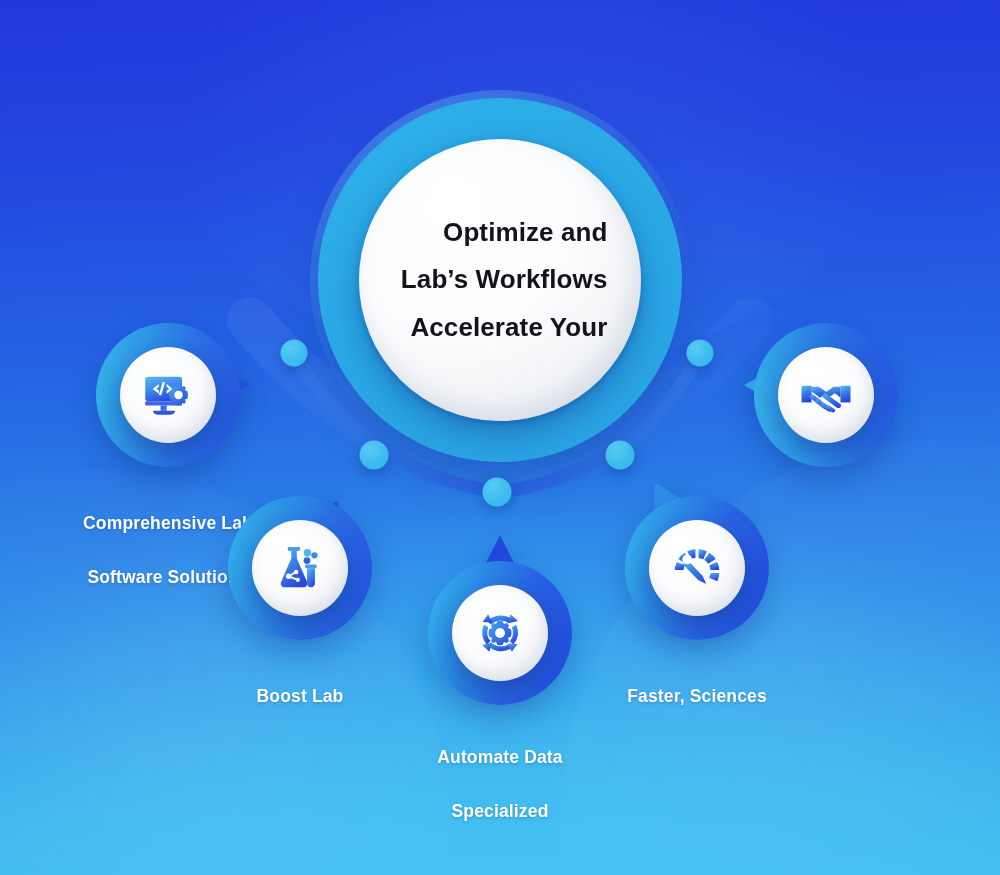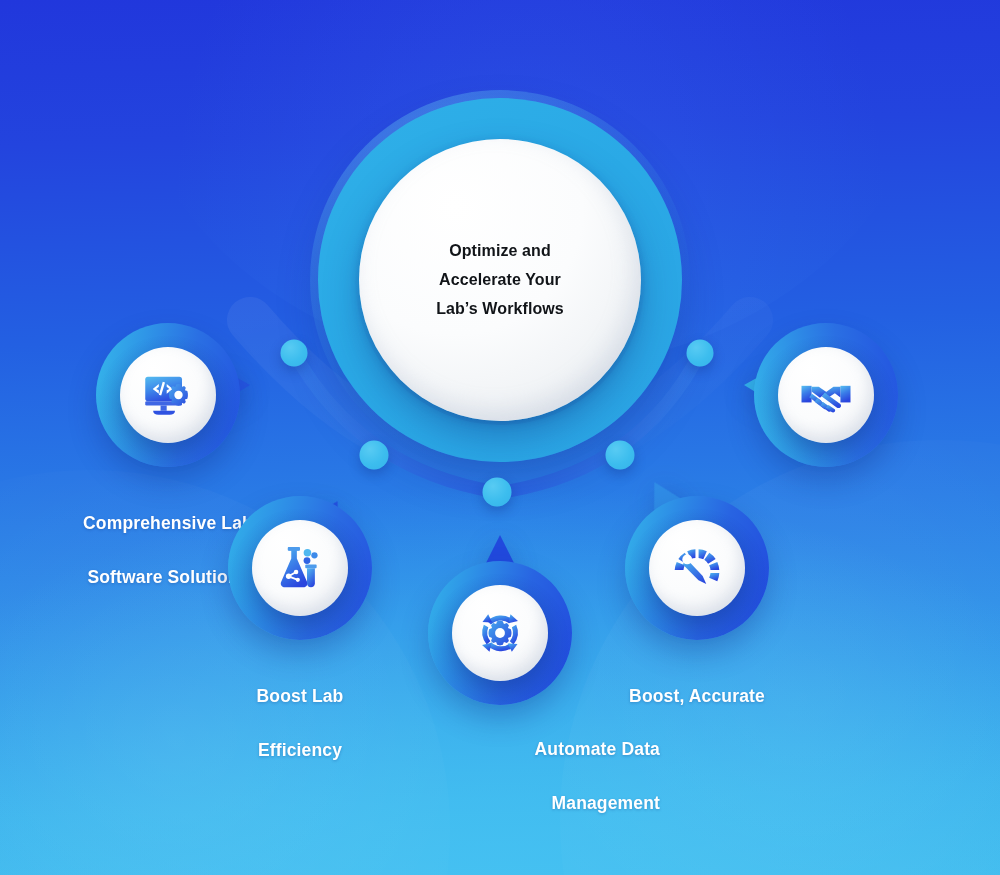--- a/index.html
+++ b/index.html
@@ -40,22 +40,22 @@
     width:282px;height:282px;
     background:
       radial-gradient(circle at 34% 24%, #ffffff 0%, #fbfcfd 45%, #eef1f4 78%, #e3e8ee 100%);
     box-shadow:
       0 16px 34px rgba(15,45,130,.34),
       0 3px 10px rgba(15,45,130,.20),
       inset -6px -10px 22px rgba(150,168,195,.26);
   }
   #hub-title{
     position:absolute;left:50%;top:50%;transform:translate(-50%,-50%);
-    width:215px;text-align:center;
-    color:#111418;font-weight:700;font-size:16px;line-height:1.82;
+    width:215px;text-align:right;
+    color:#111418;font-weight:700;font-size:26px;line-height:1.82;
     letter-spacing:.1px;
   }
 
   
   #arc-layer{position:absolute;left:0;top:0;width:1000px;height:875px;pointer-events:none;}
 
   
   .node{position:absolute;width:0;height:0;}
   .node-ring{
     position:absolute;left:50%;top:50%;transform:translate(-50%,-50%);
@@ -132,22 +132,22 @@
     <path d="M 700 353 Q 640 470 503 492" fill="none" stroke="url(#arcGradR)" stroke-width="13" stroke-linecap="round"></path>
   </svg>
 
   <div id="hub">
     <div class="hub-halo halo-outer"></div>
     <div class="hub-halo ring-cyan"></div>
     <div class="hub-halo ring-inner-shadow"></div>
     <div class="hub-halo hub-disc"></div>
     <div id="hub-title">
       <div>Optimize and</div>
+      <div>Lab’s Workflows</div>
       <div>Accelerate Your</div>
-      <div>Lab’s Workflows</div>
     </div>
   </div>
 
   <div class="dot" style="left:294px;top:353px;width:27px;height:27px;"></div>
   <div class="dot" style="left:374px;top:455px;width:29px;height:29px;"></div>
   <div class="dot" style="left:497px;top:492px;width:29px;height:29px;"></div>
   <div class="dot" style="left:620px;top:455px;width:29px;height:29px;"></div>
   <div class="dot" style="left:700px;top:353px;width:27px;height:27px;"></div>
 
   <div class="node" style="left:168px;top:395px;">
@@ -224,21 +224,20 @@
         <circle cx="40.5" cy="14.5" r="4.3" fill="#4fb8f0"></circle>
         <circle cx="48.5" cy="17.5" r="3.6" fill="#3c8aea"></circle>
         <circle cx="40" cy="23.5" r="3.9" fill="#2f63e3"></circle>
 
         <rect x="38" y="28" width="13" height="4.2" rx="1" fill="#4d9bec"></rect>
         <path d="M40 32.2h9v17.4c0 2.6-2 4.4-4.5 4.4s-4.5-1.8-4.5-4.4z" fill="url(#ic2b)"></path>
       </svg>
     </div>
     <div class="node-label" style="left:-160px;top:88px;width:320px;">
       <div>Boost Lab</div>
-      <div>Efficiency</div>
     </div>
   </div>
 
   <div class="node" style="left:500px;top:633px;">
     <div class="tail">
       <i style="left:-17px;top:-98px;width:0;height:0;
                 border-left:17px solid transparent;border-right:17px solid transparent;
                 border-bottom:34px solid #2149dd;
                 filter:drop-shadow(0 6px 12px rgba(16,48,135,.26));"></i>
     </div>
@@ -269,23 +268,23 @@
         <path d="M18 46.5A22 22 0 0 0 46.5 48.5l-3.3-4.6A16.3 16.3 0 0 1 22 42.6z" fill="url(#ic3a)"></path>
         <path d="M20 53.5 11.5 45.8 22.4 43.2z" fill="url(#ic3a)"></path>
         <path d="M45.5 53.5 52 44.5 41 43.9z" fill="url(#ic3a)"></path>
 
         <g transform="translate(32,32)">
           <path d="M0-14.2 3.2-13.5 4.5-10.2 7.9-11.3 10.2-9 9.1-5.6 12.4-4.3 13.1-1.1 13.1 1.1 12.4 4.3 9.1 5.6 10.2 9 7.9 11.3 4.5 10.2 3.2 13.5 0 14.2 -3.2 13.5 -4.5 10.2 -7.9 11.3 -10.2 9 -9.1 5.6 -12.4 4.3 -13.1 1.1 -13.1-1.1 -12.4-4.3 -9.1-5.6 -10.2-9 -7.9-11.3 -4.5-10.2 -3.2-13.5z" fill="url(#ic3b)"></path>
           <circle cx="0" cy="0" r="5.6" fill="#ffffff"></circle>
         </g>
       </svg>
     </div>
-    <div class="node-label" style="left:-160px;top:76px;width:320px;text-align:right;">
+    <div class="node-label" style="left:-160px;top:84px;width:320px;">
       <div>Automate Data</div>
-      <div>Management</div>
+      <div>Specialized</div>
     </div>
   </div>
 
   <div class="node" style="left:697px;top:568px;">
     <div class="tail">
       <i style="left:-60px;top:-76px;width:0;height:0;
                 border-left:20px solid transparent;border-right:18px solid transparent;
                 border-bottom:34px solid #2f8ce6;transform:rotate(-30deg);
                 filter:drop-shadow(0 6px 12px rgba(16,48,135,.26));"></i>
     </div>
@@ -315,21 +314,21 @@
             <path d="M23.2-11A25.6 25.6 0 0 1 25.5-1.6h-10.1A15.5 15.5 0 0 0 13.9-7.1z"></path>
             <path d="M25.5 1.6A25.6 25.6 0 0 1 23.2 11l-9.3-4A15.5 15.5 0 0 0 15.4 1.6z"></path>
           </g>
 
           <path d="M-11-13.5 6.5 5.2 10.6 14.2 1.7 10.1 -16.4-8.2z" fill="url(#ic4b)"></path>
           <circle cx="-11.2" cy="-13.8" r="5.6" fill="#ffffff"></circle>
         </g>
       </svg>
     </div>
     <div class="node-label" style="left:-168px;top:88px;width:336px;">
-      <div>Boost, Accurate</div>
+      <div>Faster, Sciences</div>
     </div>
   </div>
 
   <div class="node" style="left:826px;top:395px;">
     <div class="tail">
       <i style="left:-82px;top:-30px;width:0;height:0;
                 border-top:20px solid transparent;border-bottom:22px solid transparent;
                 border-right:36px solid #33b2e9;
                 filter:drop-shadow(0 8px 12px rgba(16,48,135,.26));"></i>
     </div>

